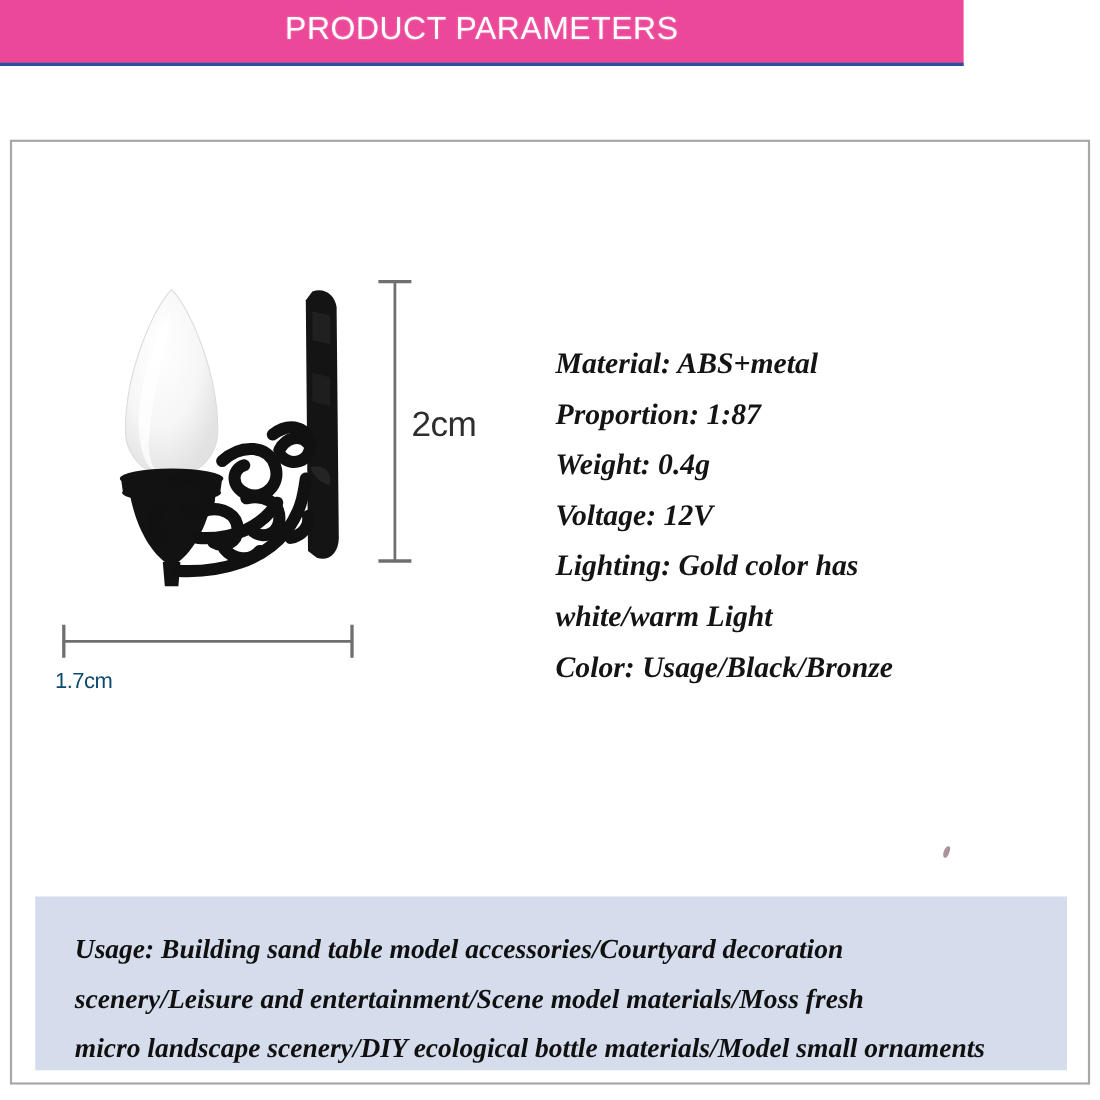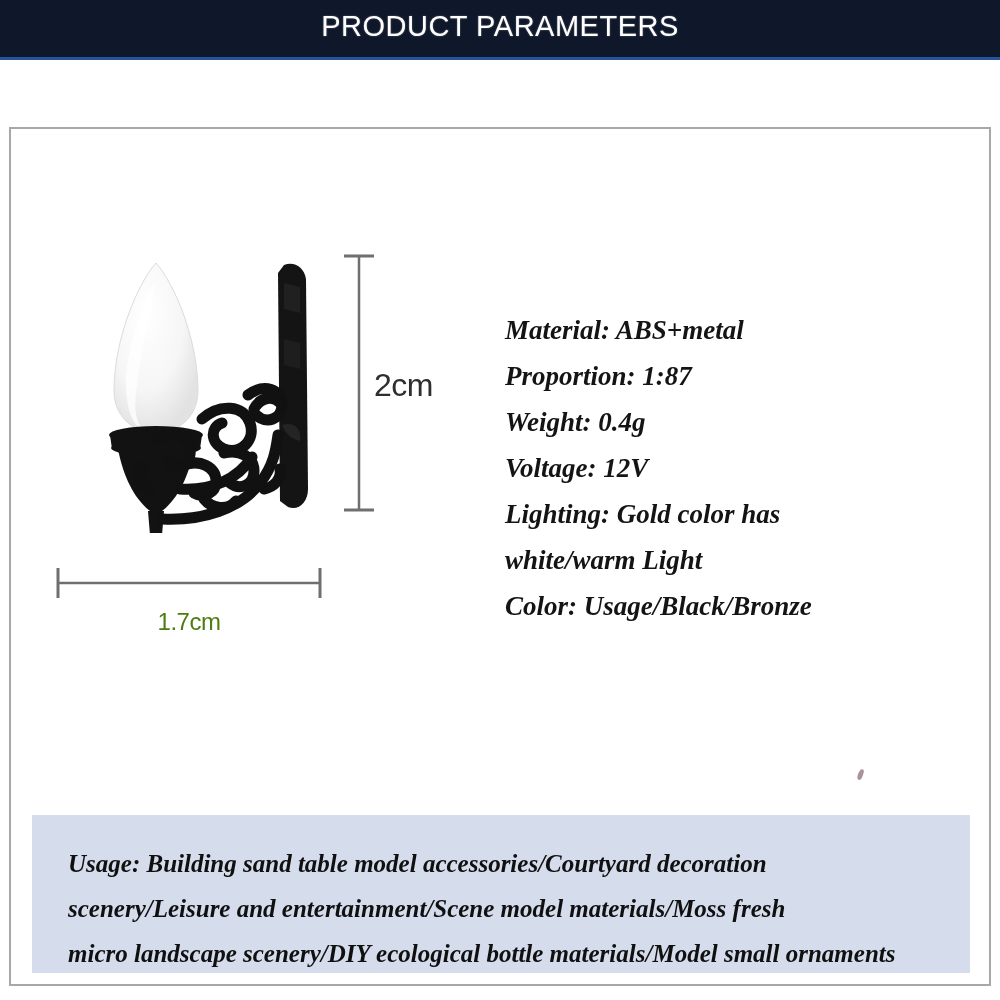--- a/index.html
+++ b/index.html
@@ -13,23 +13,23 @@
     position: relative;
     overflow: hidden;
     font-family: "Liberation Sans", sans-serif;
   }
 
   
   .header-banner {
     position: absolute;
     left: 0;
     top: 0;
-    width: 1000px;
+    width: 876px;
     height: 60px;
-    background: #0f172a;
+    background: #ec4899;
     border-bottom: 3px solid #27539c;
     box-sizing: border-box;
     display: flex;
     align-items: center;
     justify-content: center;
   }
   .header-title {
     color: #ffffff;
     font-family: "Liberation Sans", sans-serif;
     font-size: 29px;
@@ -86,24 +86,23 @@
     left: 50px;
     top: 566px;
     width: 280px;
     height: 34px;
   }
   .dim-label-horizontal {
     position: absolute;
     left: 50px;
     top: 608px;
     width: 278px;
-    text-align: center;
-    font-family: "Liberation Sans", sans-serif;
-    font-size: 24px;
-    color: #4d7c0f;
+    font-family: "Liberation Sans", sans-serif;
+    font-size: 20px;
+    color: #0c4a6e;
     letter-spacing: -0.5px;
   }
 
   
   .spec-list {
     position: absolute;
     left: 505px;
     top: 307px;
     width: 420px;
   }

